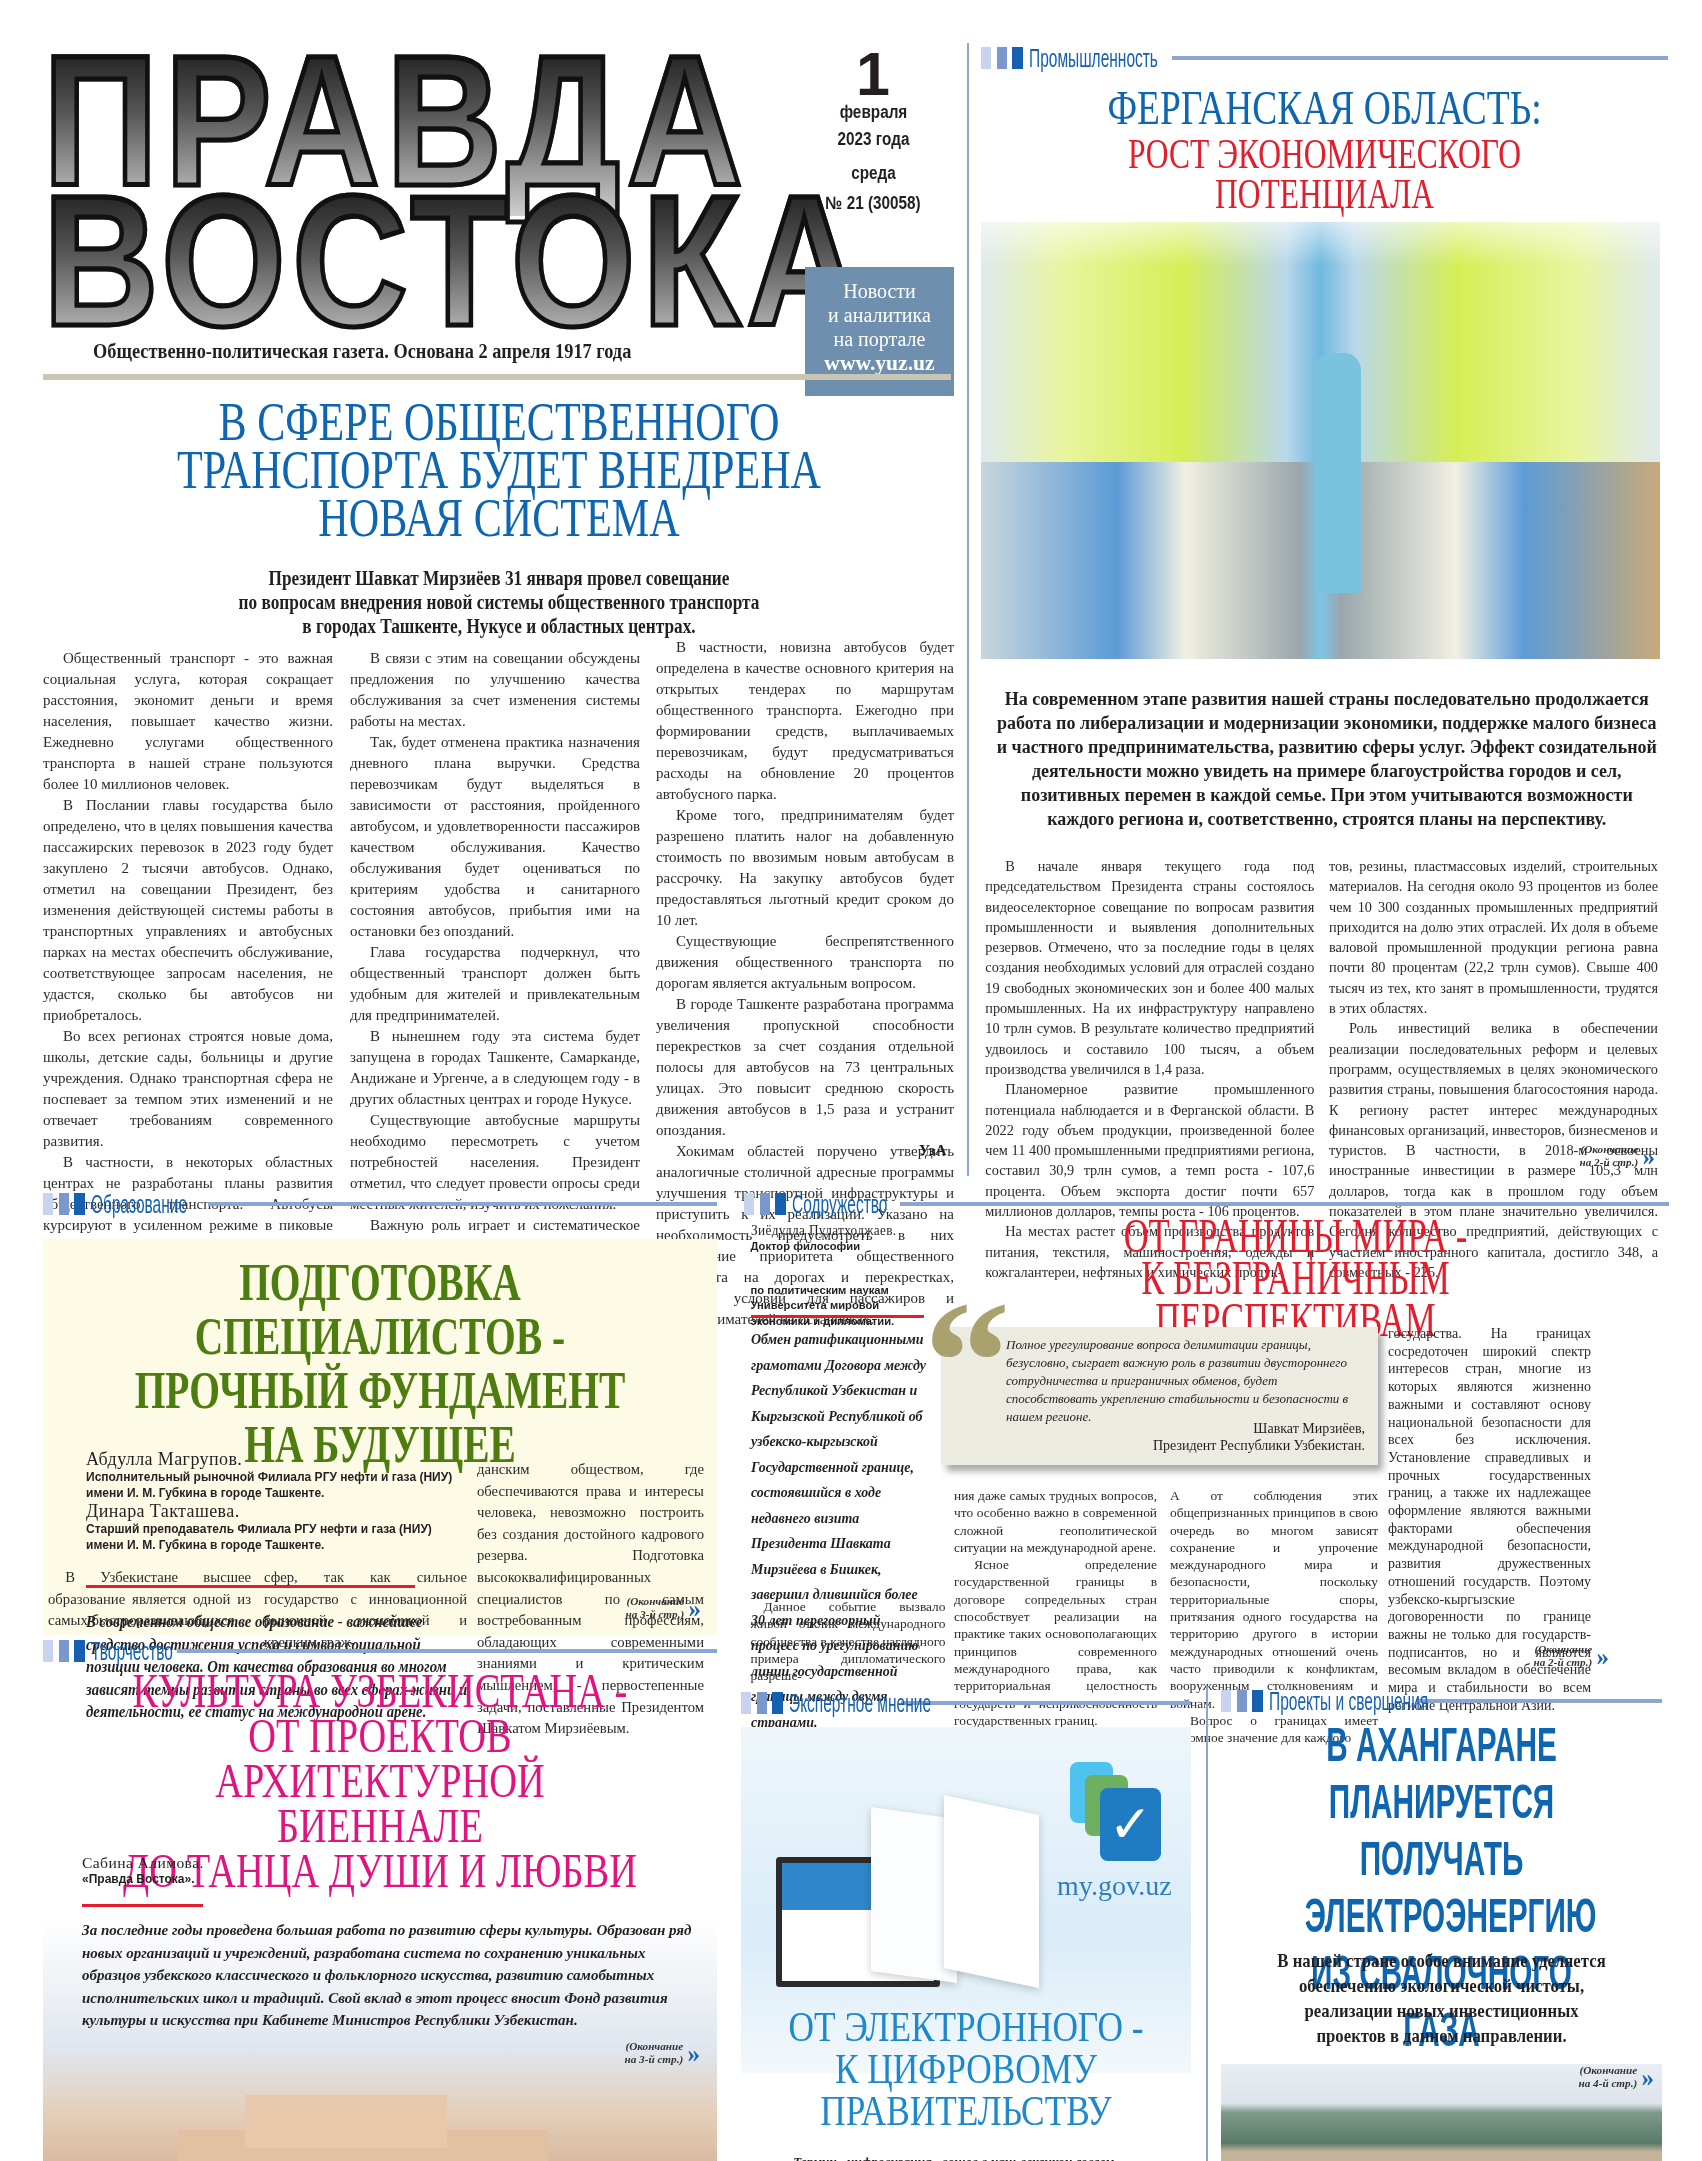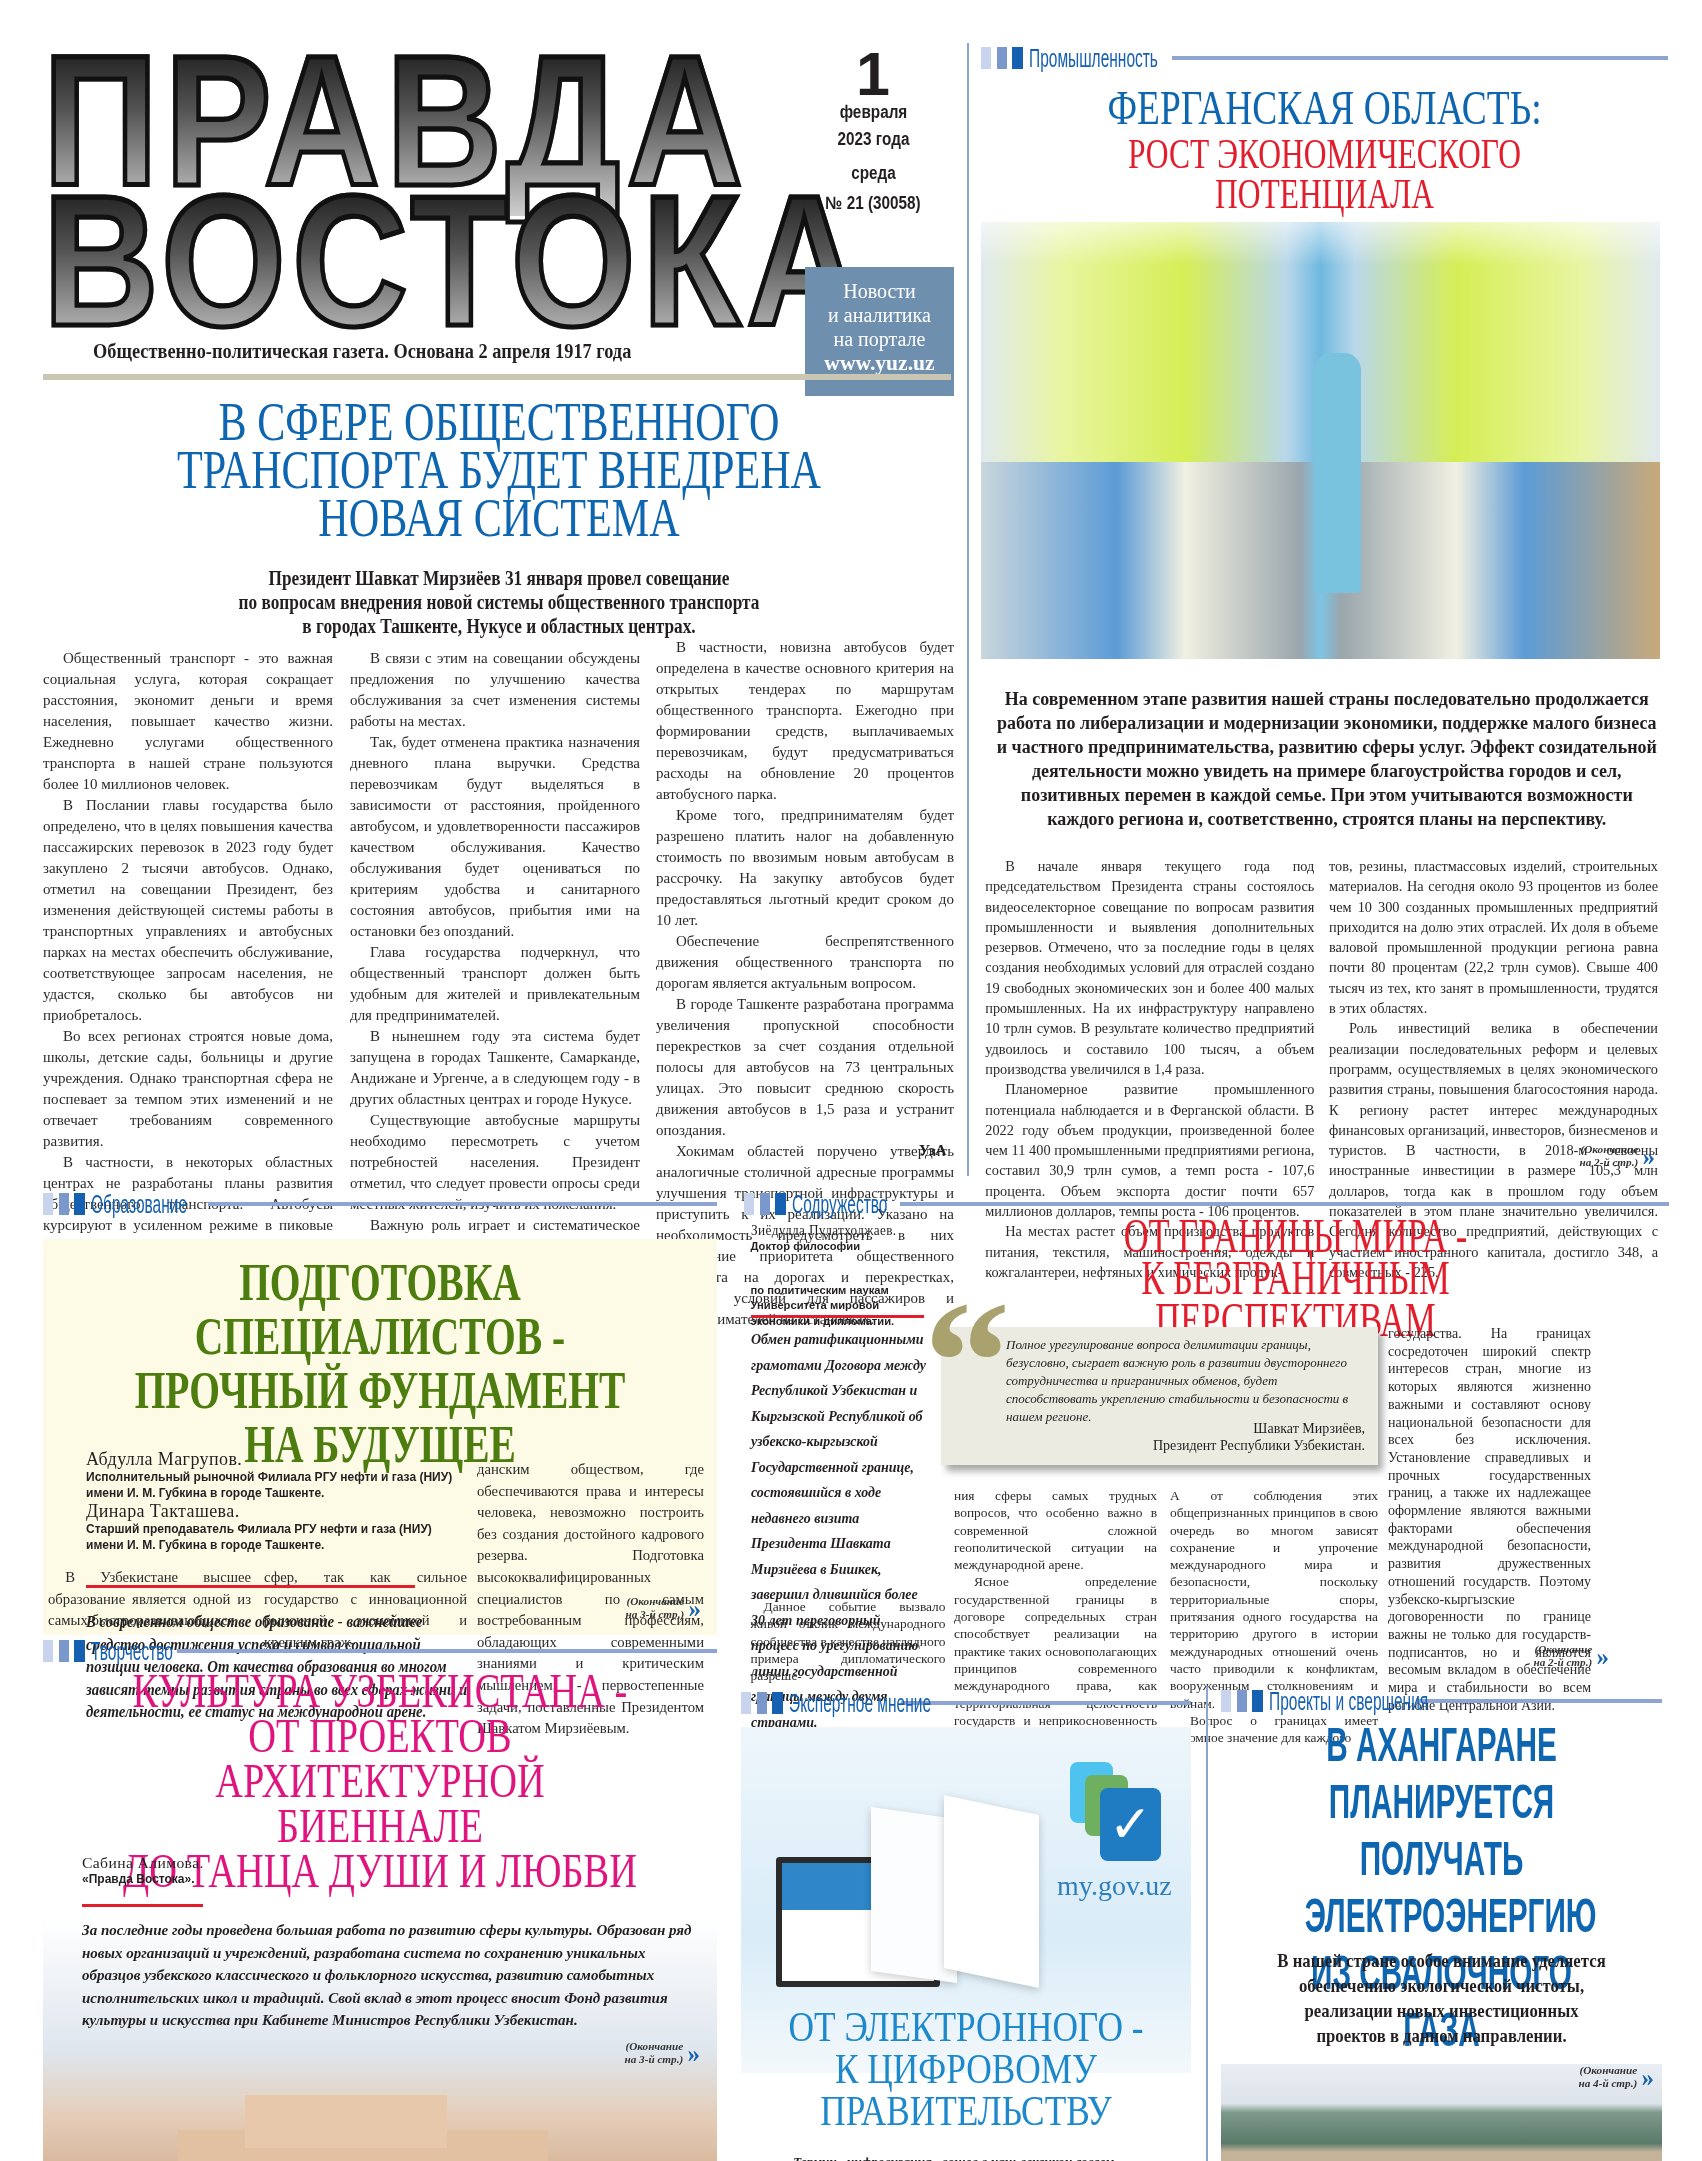--- a/index.html
+++ b/index.html
@@ -134,21 +134,21 @@
     <p>В связи с этим на совещании обсуждены предложения по улучшению качества обслуживания за счет изменения системы работы на местах.</p>
     <p>Так, будет отменена практика назначения дневного плана выручки. Средства перевозчикам будут выделяться в зависимости от расстояния, пройденного автобусом, и удовлетворенности пассажиров качеством обслуживания. Качество обслуживания будет оцениваться по критериям удобства и санитарного состояния автобусов, прибытия ими на остановки без опозданий.</p>
     <p>Глава государства подчеркнул, что общественный транспорт должен быть удобным для жителей и привлекательным для предпринимателей.</p>
     <p>В нынешнем году эта система будет запущена в городах Ташкенте, Самарканде, Андижане и Ургенче, а в следующем году - в других областных центрах и городе Нукусе.</p>
     <p>Существующие автобусные маршруты необходимо пересмотреть с учетом потребностей населения. Президент отметил, что следует провести опросы среди местных жителей, изучить их пожелания.</p>
     <p>Важную роль играет и систематическое обновление транспортного парка. На совещании озвучены предложения по стимулированию этого процесса.</p>
   </div>
   <div class="col" style="position:absolute; left:613px; top:248px; width:298px;">
     <p>В частности, новизна автобусов будет определена в качестве основного критерия на открытых тендерах по маршрутам общественного транспорта. Ежегодно при формировании средств, выплачиваемых перевозчикам, будут предусматриваться расходы на обновление 20 процентов автобусного парка.</p>
     <p>Кроме того, предпринимателям будет разрешено платить налог на добавленную стоимость по ввозимым новым автобусам в рассрочку. На закупку автобусов будет предоставляться льготный кредит сроком до 10 лет.</p>
-    <p>Обеспечение беспрепятственного движения общественного транспорта по дорогам является актуальным вопросом.</p>
+    <p>Существующие беспрепятственного движения общественного транспорта по дорогам является актуальным вопросом.</p>
     <p>В городе Ташкенте разработана программа увеличения пропускной способности перекрестков за счет создания отдельной полосы для автобусов на 73 центральных улицах. Это повысит среднюю скорость движения автобусов в 1,5 раза и устранит опоздания.</p>
     <p>Хокимам областей поручено утвердить аналогичные столичной адресные программы улучшения транспортной инфраструктуры и приступить к их реализации. Указано на необходимость предусмотреть в них обеспечение приоритета общественного транспорта на дорогах и перекрестках, создание условий для пассажиров и предпринимателей на остановках.</p>
   </div>
   <div style="position:absolute; right:8.6px; top:752px; font-weight:bold; font-size:15.6px;">УзА</div>
 </div>
 
 <div class="abs" style="left:981px; top:43px; width:687px; height:1133px;">
   <div class="section-label" style="position:absolute; left:0; top:0; width:687px;">
     <div class="bars">
         <span></span>
@@ -267,21 +267,21 @@
     <div class="abs quote-mark" style="left:-17.3px; top:-30px;">“</div>
     <div class="quote-text" style="position:absolute; left:65px; top:8.6px; width:359px; font-size:13px; line-height:18px;">Полное урегулирование вопроса делимитации границы, безусловно, сыграет важную роль в развитии двустороннего сотрудничества и приграничных обменов, будет способствовать укреплению стабильности и безопасности в нашем регионе.</div>
     <div class="quote-sign" style="position:absolute; right:13px; top:93px; font-size:14px; line-height:17.3px;">
       <div>Шавкат Мирзиёев,</div>
       <div>Президент Республики Узбекистан.</div>
     </div>
   </div>
 
   <div class="col" style="position:absolute; left:6.5px; top:409px; width:195px; font-size:13.4px; line-height:17.3px; text-indent:13px;">Данное событие вызвало живой отклик международного сообщества в качестве наглядного примера дипломатического разреше-</div>
   <div class="col" style="position:absolute; left:210px; top:298px; width:203px; font-size:13.4px; line-height:17.3px;">
-    <p style="text-indent:0;">ния сферы самых трудных вопросов, что особенно важно в современной сложной геополитической ситуации на международной арене.</p>
+    <p style="text-indent:0;">ния даже самых трудных вопросов, что особенно важно в современной сложной геополитической ситуации на международной арене.</p>
     <p>Ясное определение государственной границы в договоре сопредельных стран способствует реализации на практике таких основополагающих принципов современного международного права, как территориальная целостность государств и неприкосновенность государственных границ.</p>
   </div>
   <div class="col" style="position:absolute; left:426px; top:298px; width:208px; font-size:13.4px; line-height:17.3px;">
     <p style="text-indent:0;">А от соблюдения этих общепризнанных принципов в свою очередь во многом зависят сохранение и упрочение международного мира и безопасности, поскольку территориальные споры, притязания одного государства на территорию другого в истории международных отношений очень часто приводили к конфликтам, вооруженным столкновениям и войнам.</p>
     <p>Вопрос о границах имеет огромное значение для каждого</p>
   </div>
   <div class="col" style="position:absolute; left:644px; top:136px; width:203px; font-size:14px; line-height:17.7px;">государства. На границах сосредоточен широкий спектр интересов стран, многие из которых являются жизненно важными и составляют основу национальной безопасности для всех без исключения. Установление справедливых и прочных государственных границ, а также их надлежащее оформление являются важными факторами обеспечения международной безопасности, развития дружественных отношений государств. Поэтому узбекско-кыргызские договоренности по границе важны не только для государств-подписантов, но и являются весомым вкладом в обеспечение мира и стабильности во всем регионе Центральной Азии.</div>
   <div class="cont" style="position:absolute; left:735px; top:454px; width:130px;">
     <div>
         <div>(Окончание</div>

